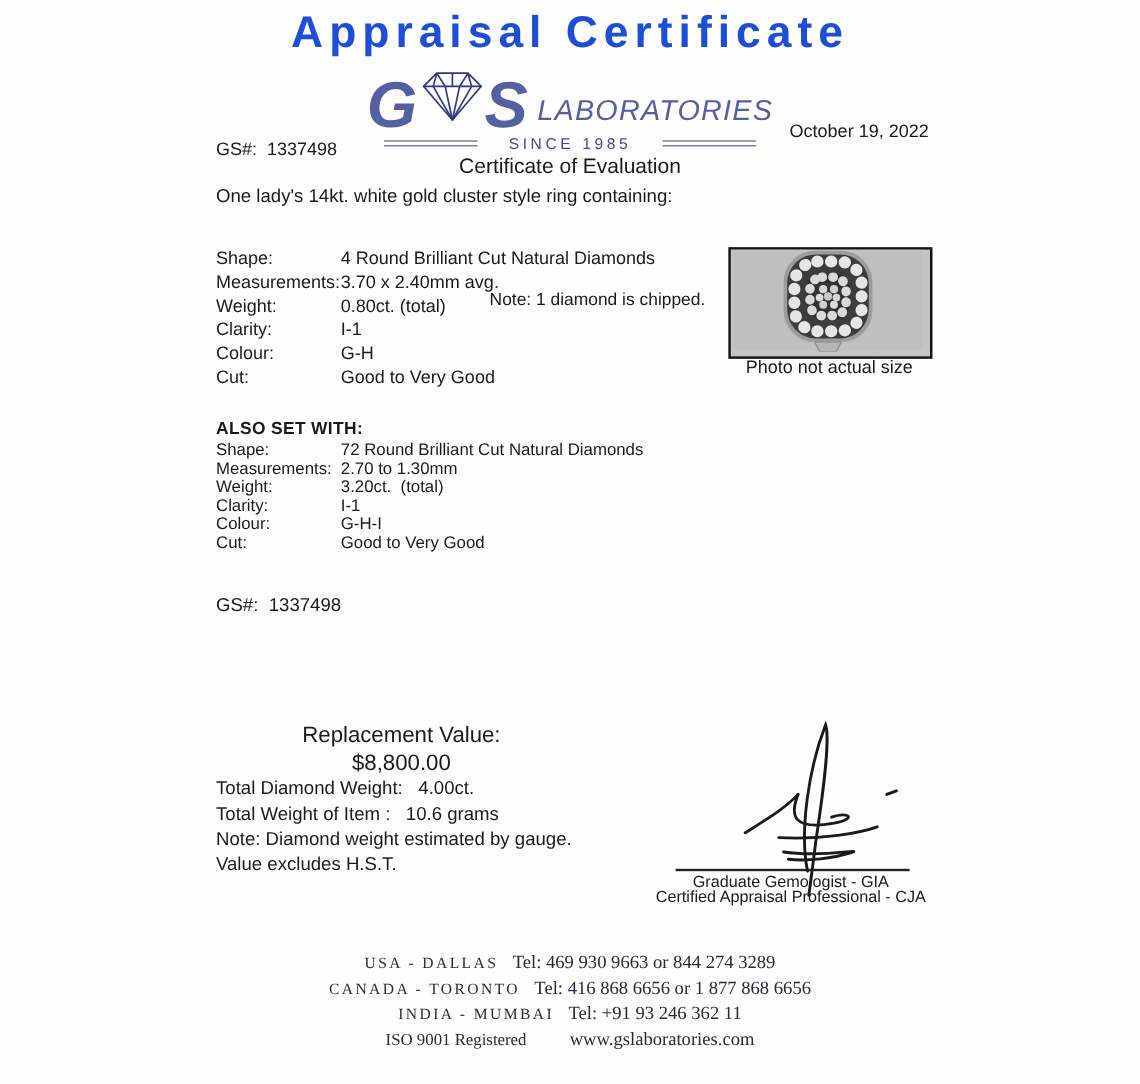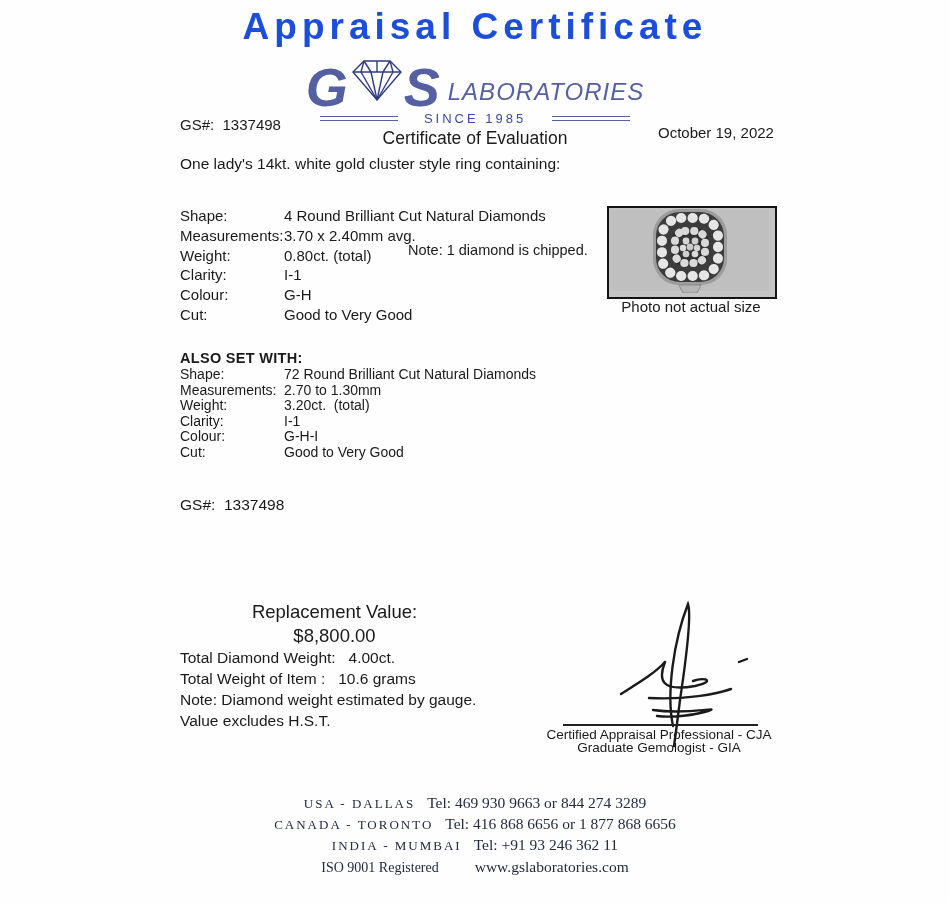--- a/index.html
+++ b/index.html
@@ -19,21 +19,21 @@
           display:flex; flex-direction:column; align-items:center; }
   .logo-row { display:flex; align-items:flex-end; color:#5560a2; }
   .logo-letter { font-size:54px; font-weight:bold; font-style:italic; line-height:0.78; letter-spacing:-2px; }
   .logo-diamond { margin:0 2px 2px 6px; }
   .logo-labs { font-style:italic; font-size:24px; letter-spacing:1px; margin:0 0 2px 10px; color:#5560a2; }
   .since-bar { width:310px; display:flex; align-items:center; gap:26px; margin-top:3px; color:#3d4a9e; }
   .since-line { flex:1; height:3px; border-top:1px solid #5560a2; border-bottom:1px solid #5560a2; }
   .since-text { font-size:13px; letter-spacing:3px; white-space:nowrap; }
 
   .gs-line { position:absolute; left:180px; top:116px; font-size:15px; white-space:pre; }
-  .date-line { position:absolute; left:658px; top:124px; font-size:15px; }
+  .date-line { position:absolute; left:658px; top:101px; font-size:15px; }
   .subtitle { position:absolute; top:128px; left:0; width:100%; text-align:center; font-size:17.5px; }
 
   .description { position:absolute; left:180px; top:155px; font-size:15.5px; }
 
   
   .spec-table { position:absolute; left:180px; font-size:15px; }
   .spec-table.t1 { top:206px; }
   .spec-table.t1 .spec-row { line-height:19.8px; }
   .spec-table.t2 { top:367px; font-size:14px; }
   .spec-table.t2 .spec-row { line-height:15.6px; }
@@ -220,22 +220,22 @@
         <path d="M76 96 C 95 84 110 75 120 64"></path>
         <path d="M120 64 C 113 82 116 94 150 88 C 170 84 162 78 148 83"></path>
         <path d="M104 100 C 140 102 172 96 186 91"></path>
         <path d="M108 112 C 142 117 178 108 163 113 C 150 117 128 120 112 118"></path>
         <path d="M194 64 l 8 -3"></path>
       </g>
     </svg>
   </div>
   <div class="sig-line"></div>
   <div class="sig-text">
+    <div>Graduate Gemologist - GIA</div>
     <div>Certified Appraisal Professional - CJA</div>
-    <div>Graduate Gemologist - GIA</div>
   </div>
 
   <div class="footer-line f1">
     <span class="footer-place">USA - DALLAS</span>
     <span class="footer-tel">Tel: 469 930 9663 or 844 274 3289</span>
   </div>
   <div class="footer-line f2">
     <span class="footer-place">CANADA - TORONTO</span>
     <span class="footer-tel">Tel: 416 868 6656 or 1 877 868 6656</span>
   </div>

